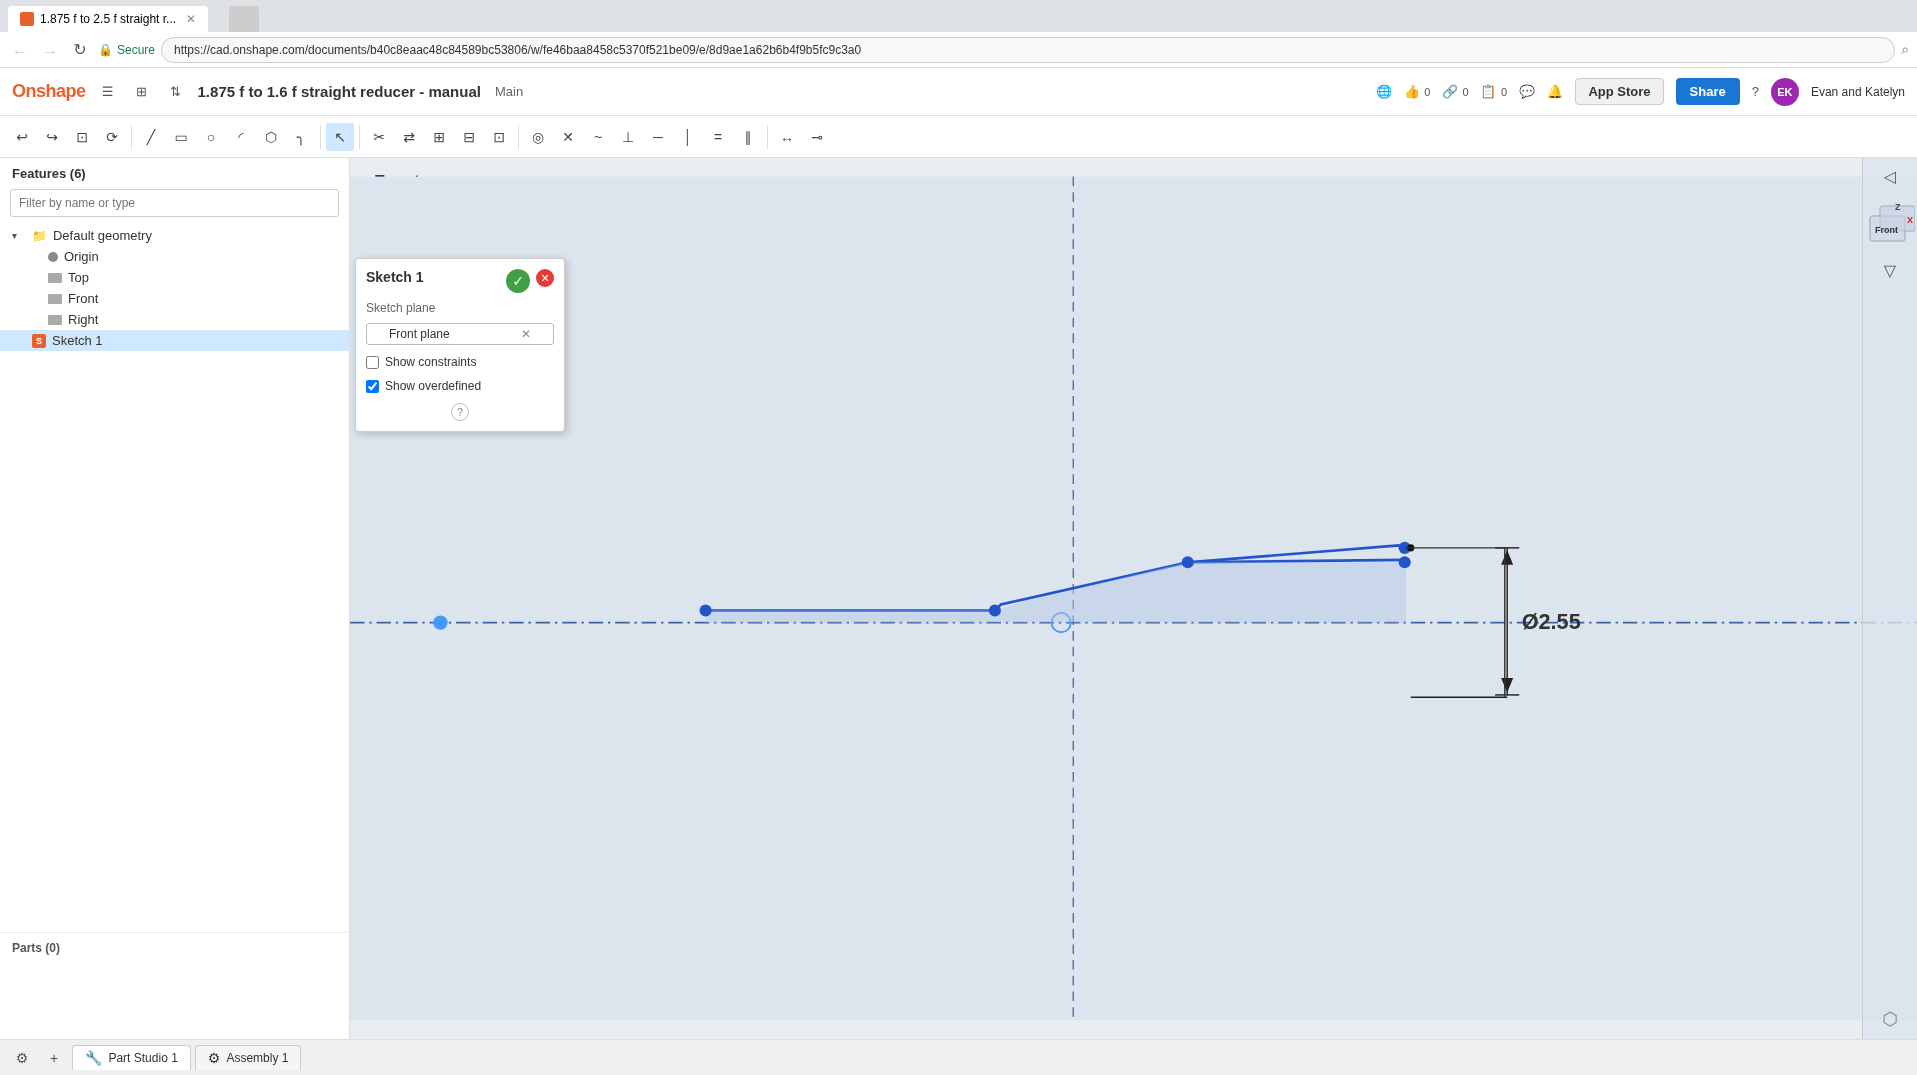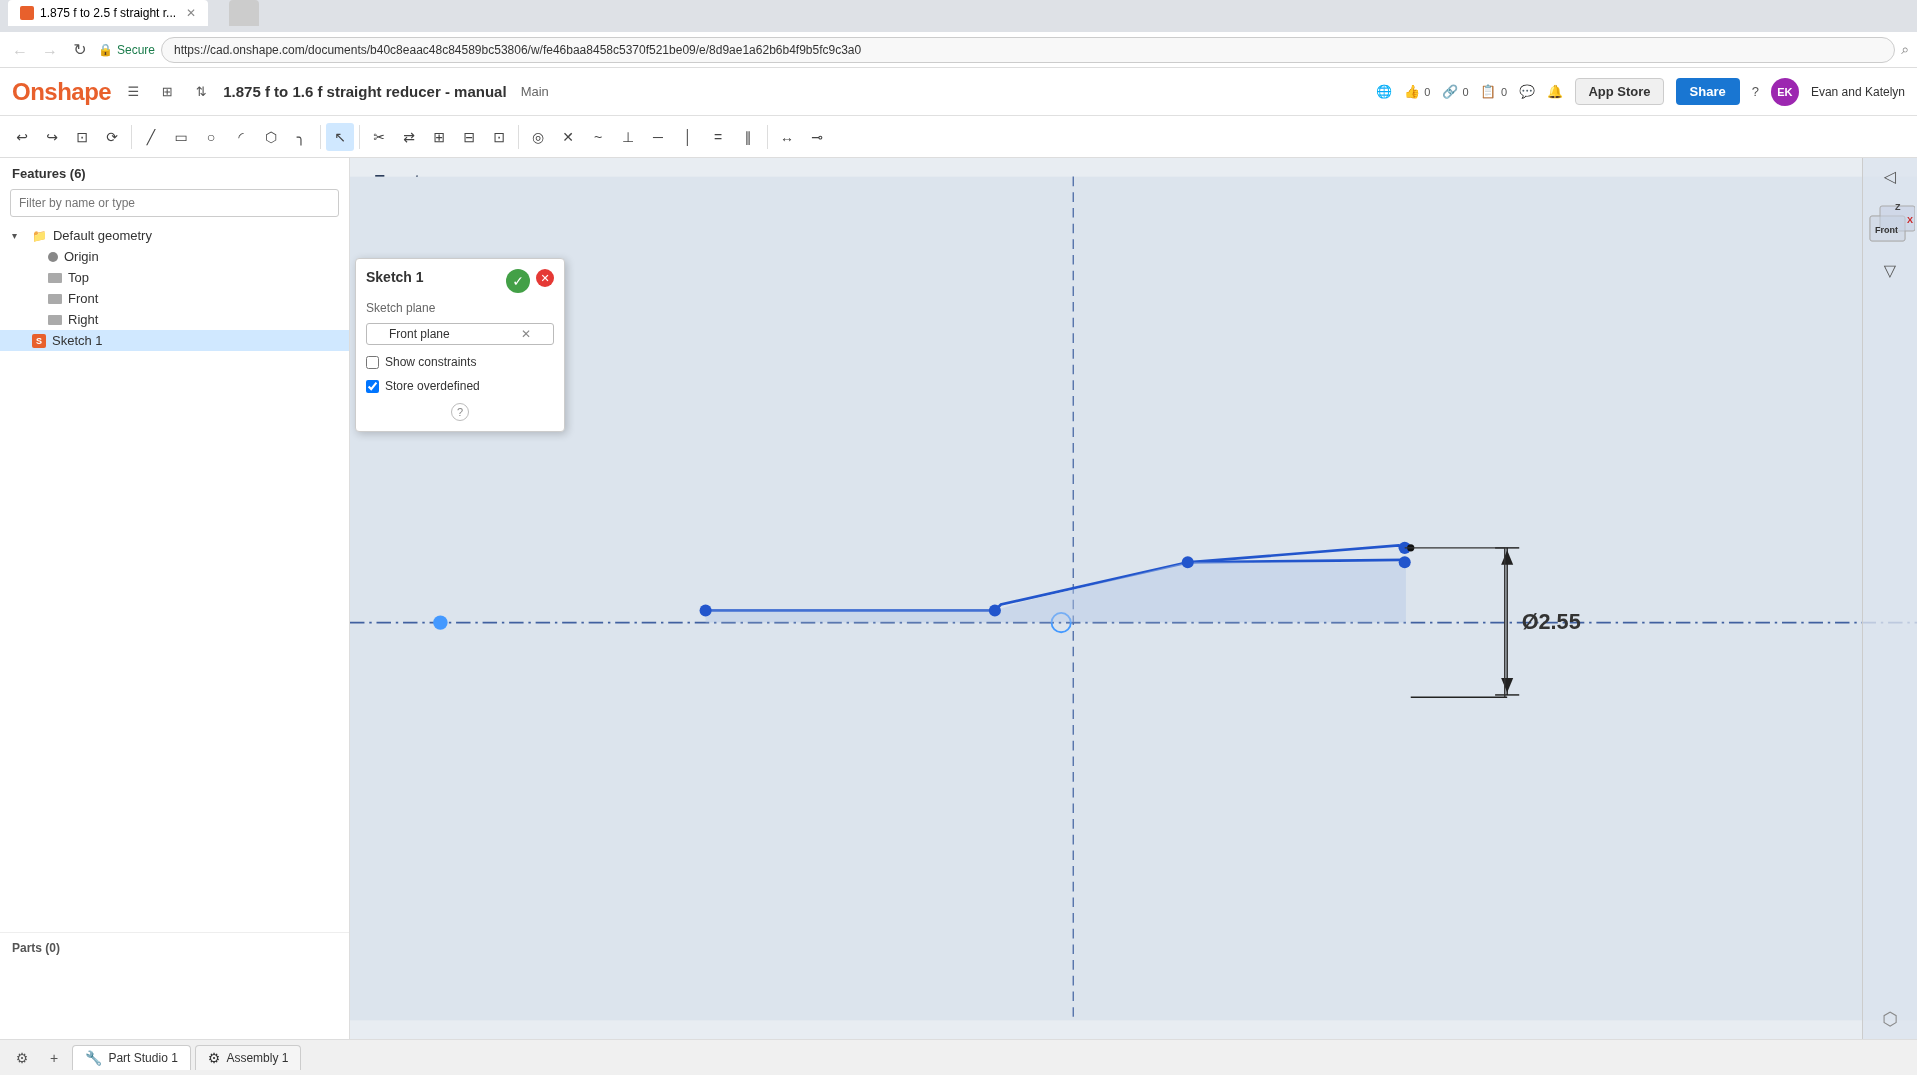--- a/index.html
+++ b/index.html
@@ -3,21 +3,21 @@
   <meta charset="utf-8">
   <style>
     * { box-sizing: border-box; margin: 0; padding: 0; }
     body { font-family: Arial, sans-serif; font-size: 13px; background: #f0f0f0; width: 1917px; height: 1075px; overflow: hidden; }
 
     
     .browser-bar {
       height: 32px;
       background: #dee1e6;
       display: flex;
-      align-items: flex-start;
+      align-items: flex-end;
       padding: 0 8px;
       gap: 21px;
     }
     .browser-tab {
       background: #fff;
       height: 26px;
       display: flex;
       align-items: center;
       padding: 0 12px;
       gap: 6px;
@@ -85,21 +85,21 @@
       background: #fff;
       display: flex;
       align-items: center;
       padding: 0 12px;
       gap: 10px;
       border-bottom: 1px solid #e0e0e0;
     }
     .onshape-logo {
       color: #e8602c;
       font-weight: bold;
-      font-size: 24px;
+      font-size: 18px;
       letter-spacing: -0.5px;
     }
     .header-menu-btn {
       width: 24px;
       height: 24px;
       display: flex;
       align-items: center;
       justify-content: center;
       cursor: pointer;
       color: #555;
@@ -553,21 +553,21 @@
       <div class="plane-selector">
         <span class="plane-selector-text">Front plane</span>
         <span class="plane-close">✕</span>
       </div>
       <div class="checkbox-row">
         <input type="checkbox" style="">
         <label>Show constraints</label>
       </div>
       <div class="checkbox-row">
         <input type="checkbox" checked="" style="">
-        <label>Store overdefined</label>
+        <label>Show overdefined</label>
       </div>
       <div class="help-icon">?</div>
     </div>
   </div>
 
   <div class="viewport">
     <span class="viewport-label">Front</span>
 
     <svg class="sketch-canvas" viewBox="0 0 1300 700" preserveAspectRatio="xMidYMid meet">
 

